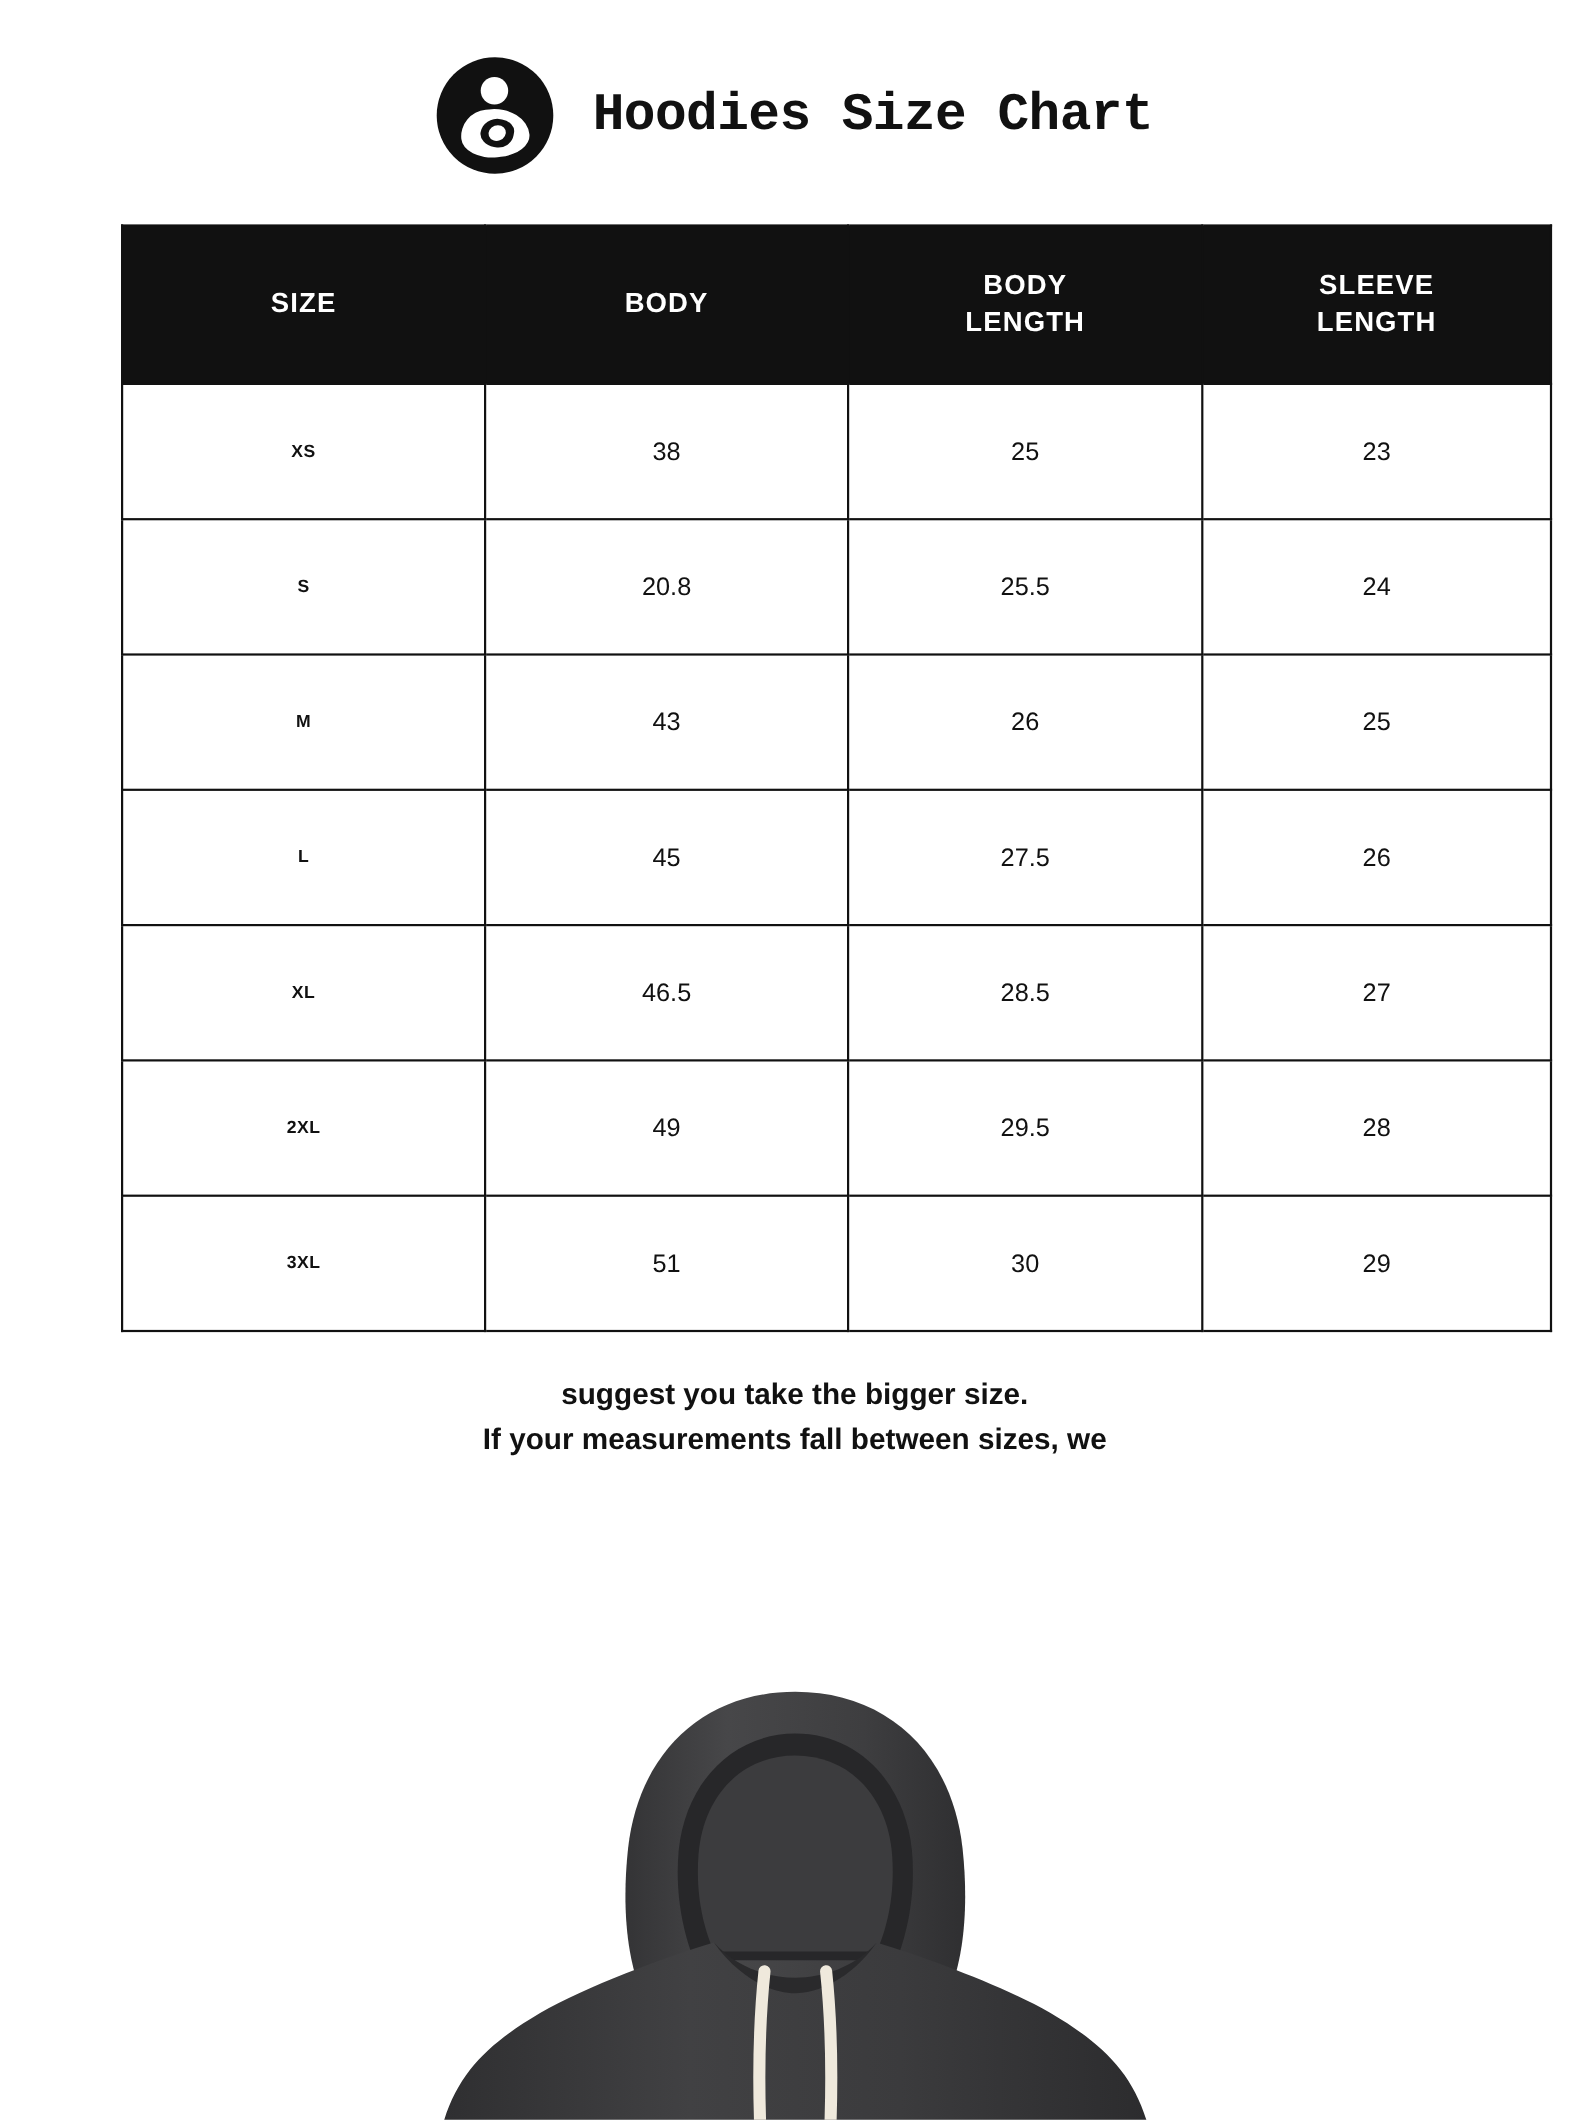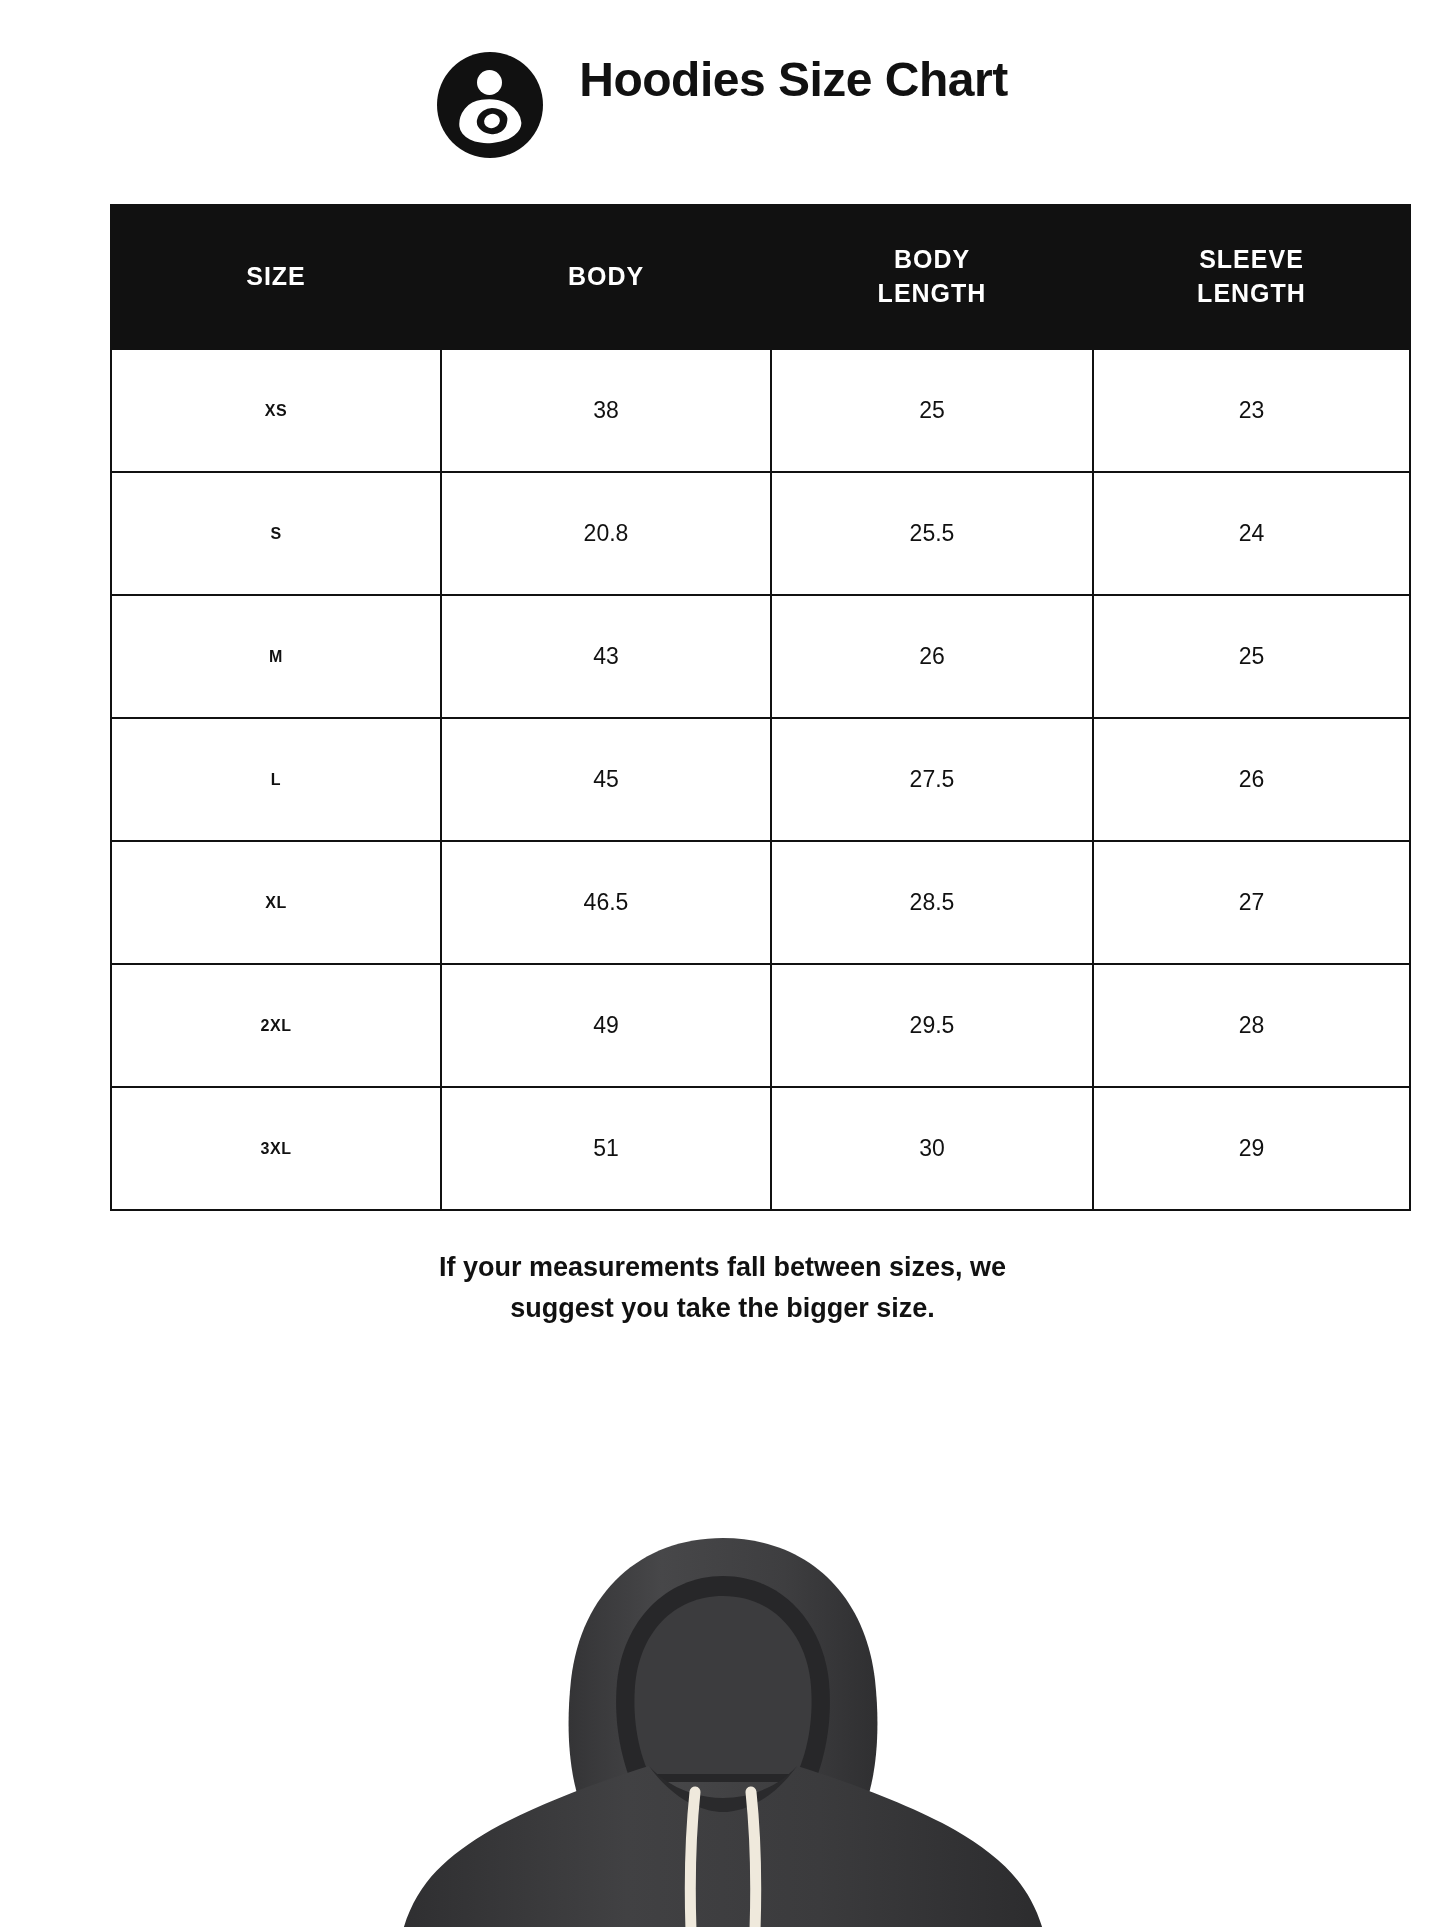--- a/index.html
+++ b/index.html
@@ -19,25 +19,26 @@
   .page {
     position: relative;
     width: 1445px;
     height: 1927px;
     box-sizing: border-box;
   }
 
   
   .header {
     display: flex;
-    align-items: flex-start;
+    align-items: center;
     justify-content: center;
     gap: 36px;
     padding-top: 52px;
     padding-bottom: 10px;
+    font-family: Liberation Mono, monospace;
   }
   .logo {
     width: 106px;
     height: 106px;
     border-radius: 50%;
     background: #111111;
     position: relative;
     flex: none;
   }
   .logo .head {
@@ -239,22 +240,22 @@
           <td class="size-cell">3XL</td>
           <td>51</td>
           <td>30</td>
           <td>29</td>
         </tr>
       </tbody>
     </table>
   </div>
 
   <div class="note">
+    <div>suggest you take the bigger size.</div>
     <div>If your measurements fall between sizes, we</div>
-    <div>suggest you take the bigger size.</div>
   </div>
 
   <div class="hoodie-area">
     <svg class="hoodie" viewBox="0 0 700 400">
       <defs>
         <linearGradient id="fab" x1="0" y1="0" x2="1" y2="0">
           <stop offset="0%" stop-color="#2f2f31"></stop>
           <stop offset="35%" stop-color="#414143"></stop>
           <stop offset="65%" stop-color="#3b3b3d"></stop>
           <stop offset="100%" stop-color="#2c2c2e"></stop>

